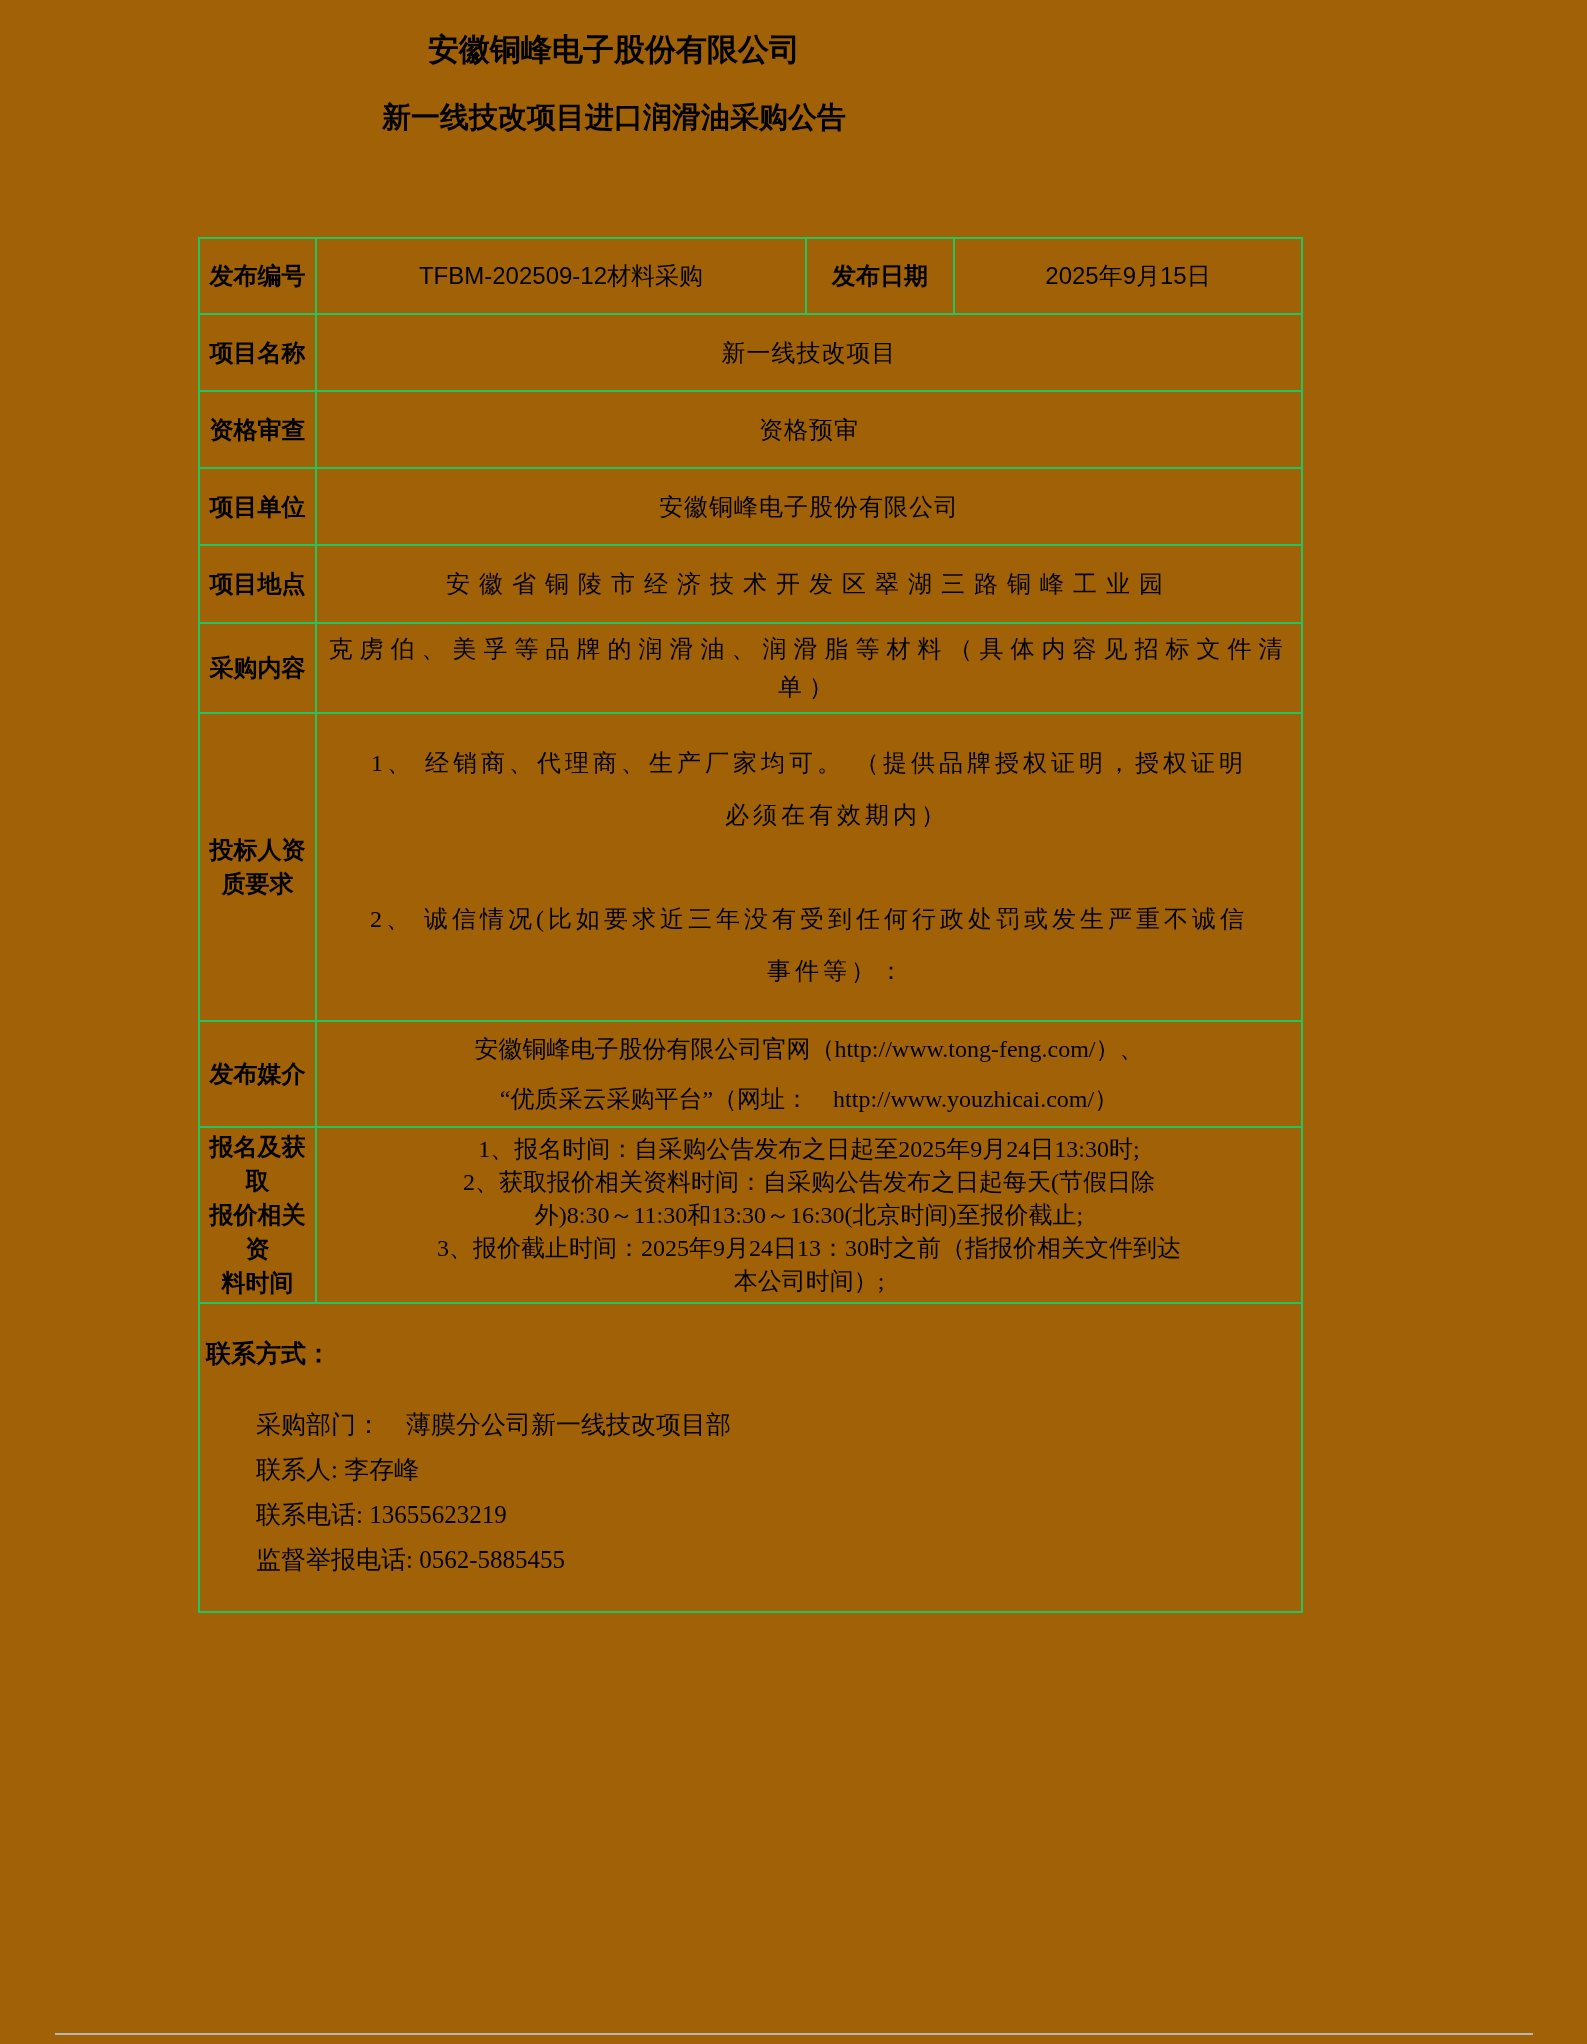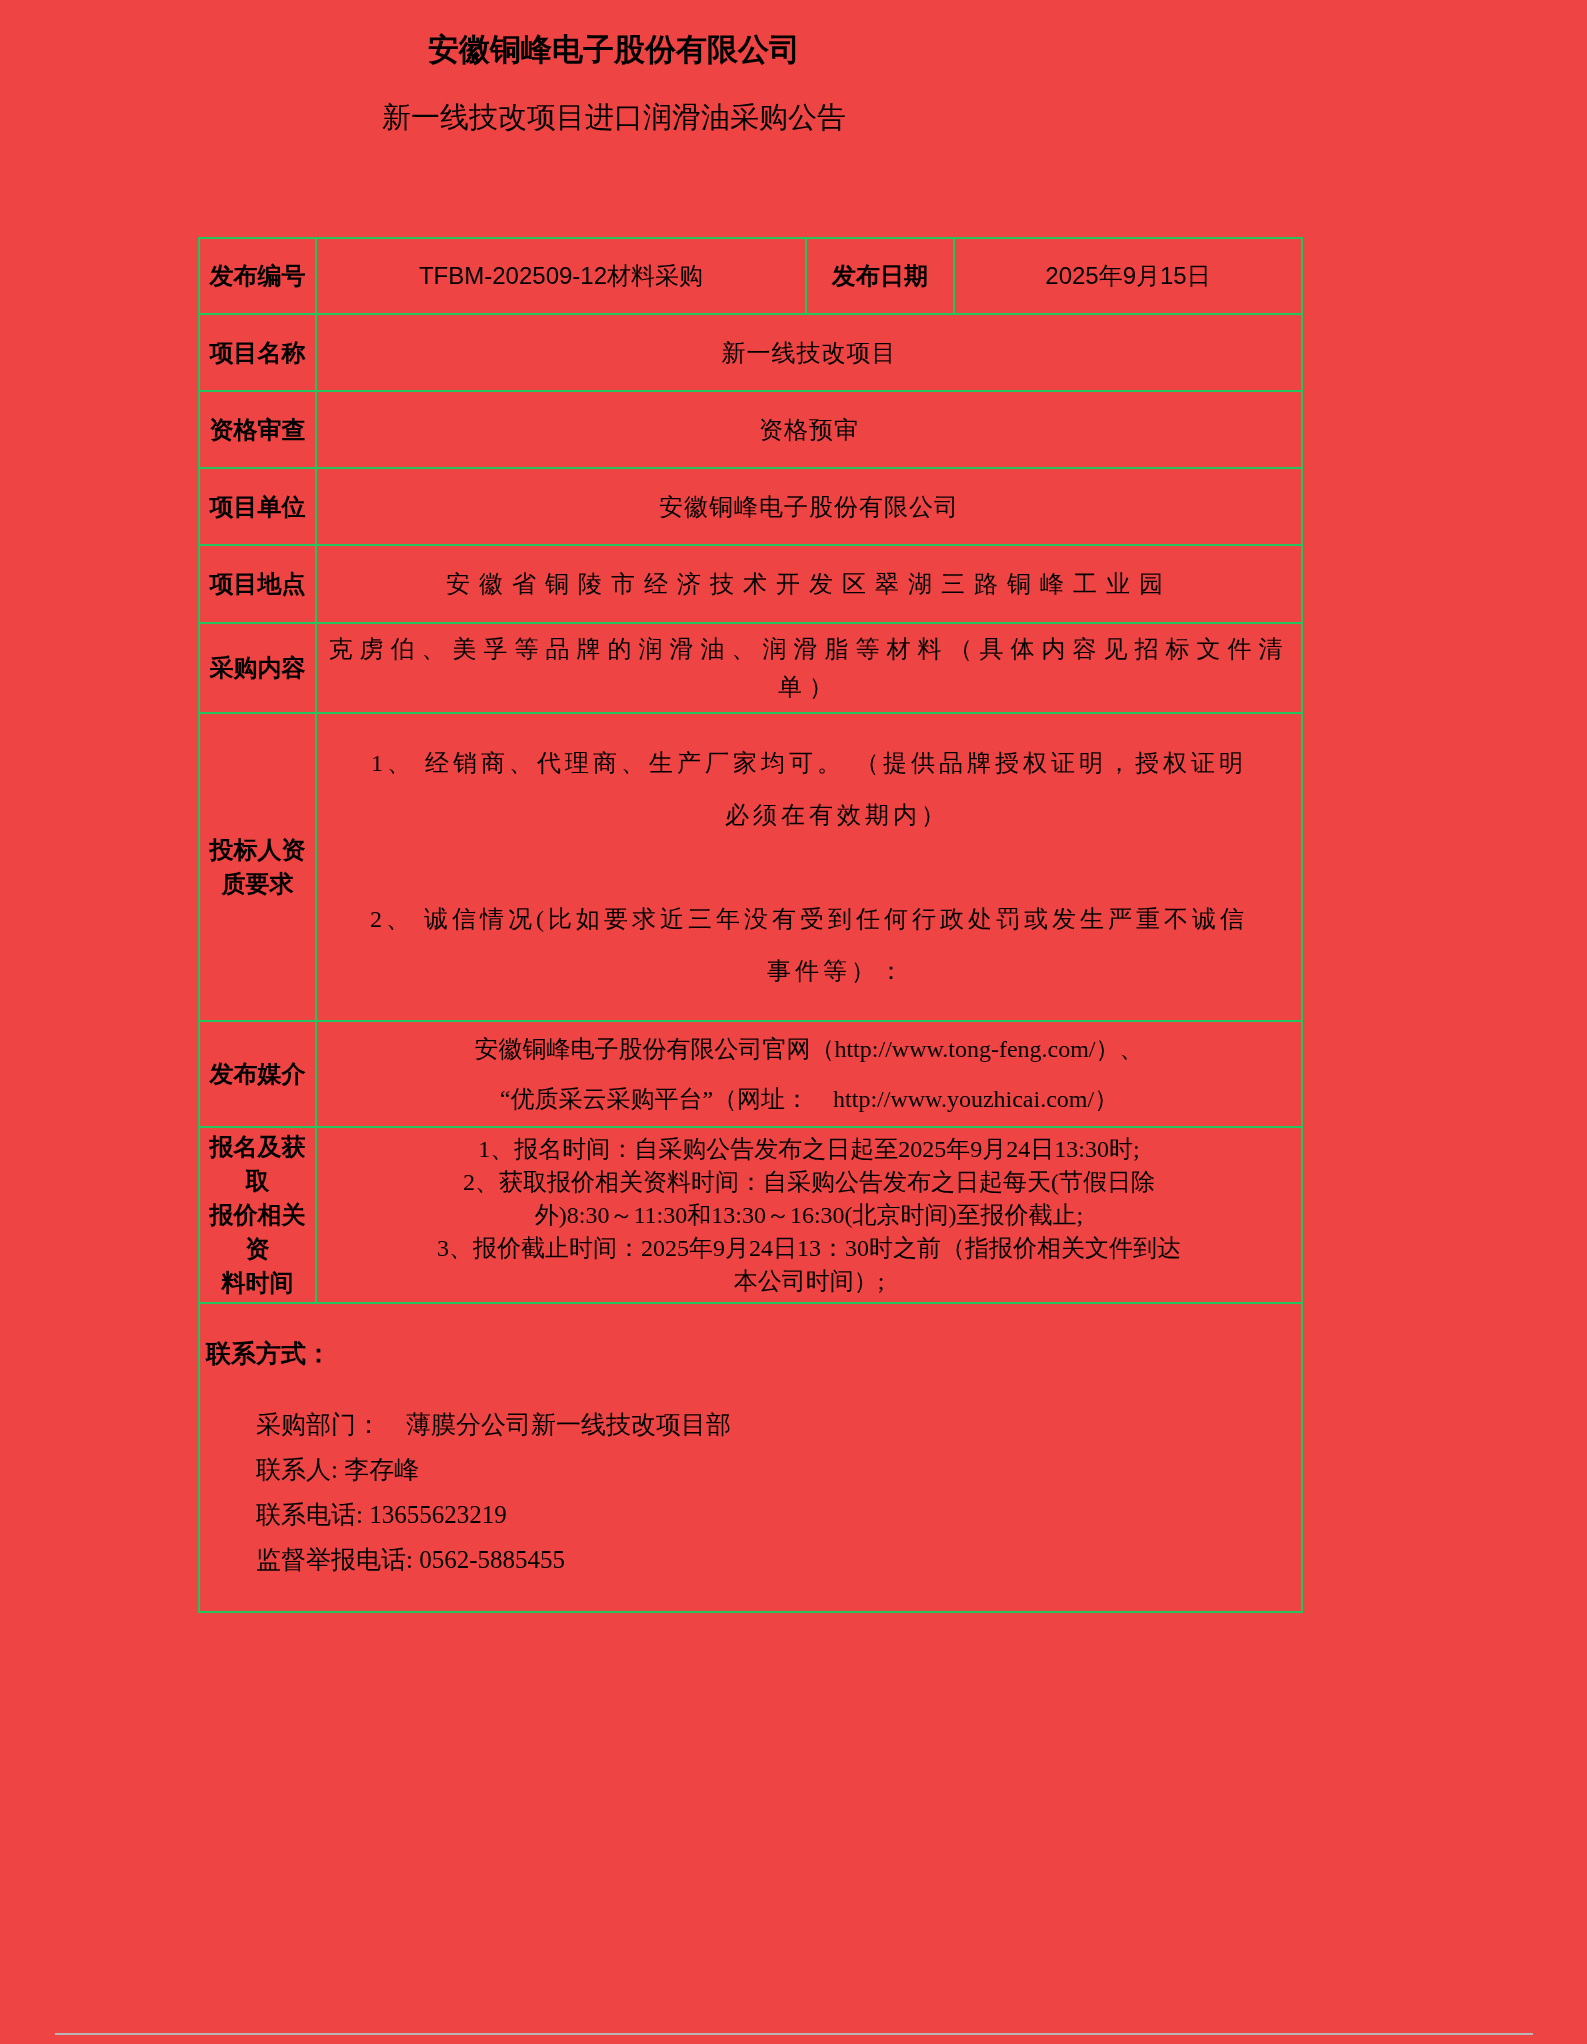--- a/index.html
+++ b/index.html
@@ -1,35 +1,35 @@
 <!DOCTYPE html>
 <html><head>
 <meta charset="utf-8">
 <style>
   html,body{margin:0;padding:0;background:#e8e8e8;}
   .page{
     position:relative;
     width:1587px;height:2044px;
-    background:#ef4444;
+    background:#a16207;
     font-family:"Liberation Serif", serif;
     color:#000;
     overflow:hidden;
   }
   .titles{
     position:absolute;
     left:198px;top:30px;width:832px;
     text-align:center;
   }
   .title1{
     font-family:"Liberation Sans", sans-serif;
     font-weight:700;font-size:31px;line-height:40px;margin:0;
   }
   .title2{
     font-family:"Liberation Sans", sans-serif;
-    font-weight:400;font-size:29px;line-height:38px;
+    font-weight:700;font-size:29px;line-height:38px;
     margin:28px 0 0 0;
   }
   table.doc{
     position:absolute;left:198px;top:237px;
     border-collapse:collapse;table-layout:fixed;
     width:1103px;
   }
   table.doc td{
     border:2px solid #22c55e;
     padding:2px 6px;

